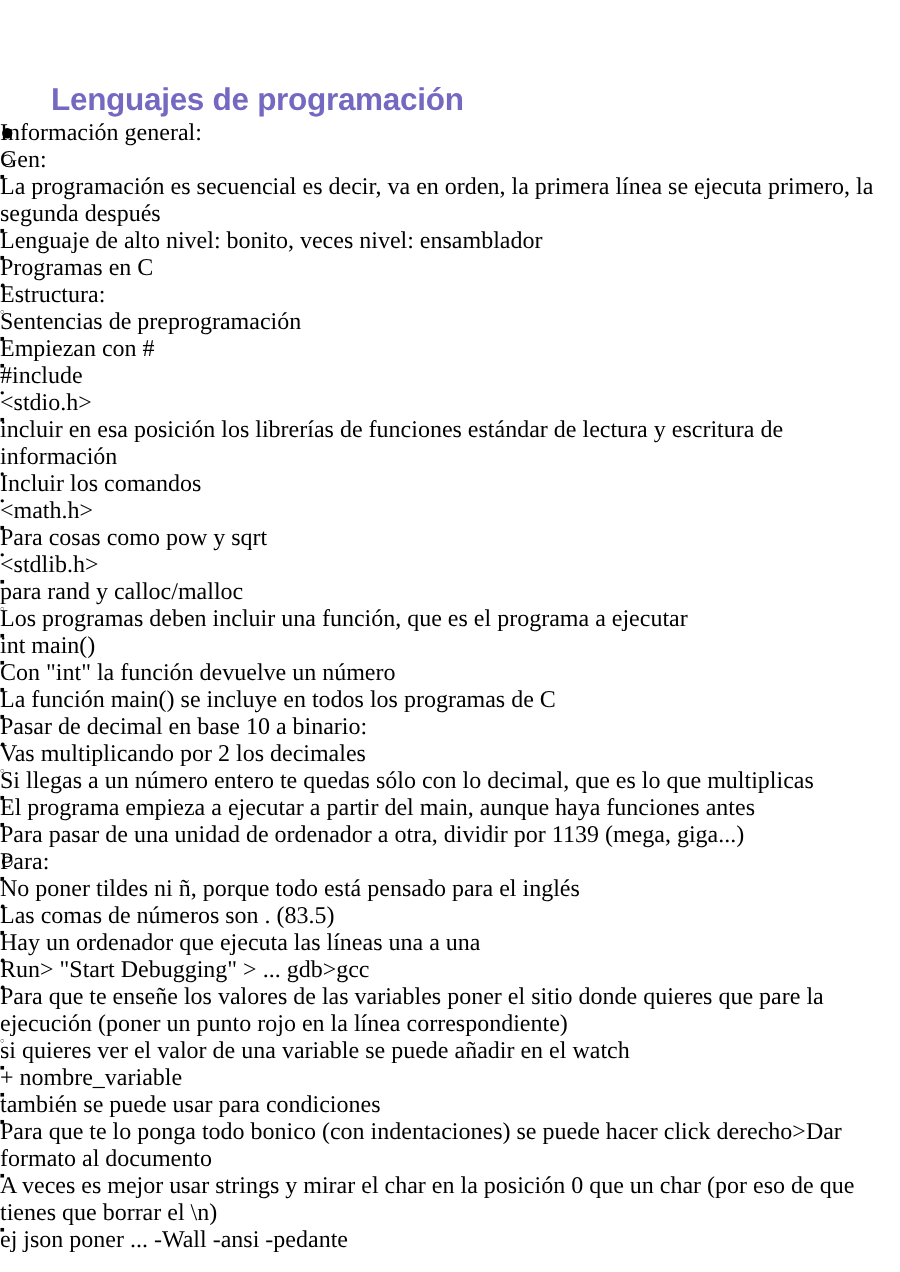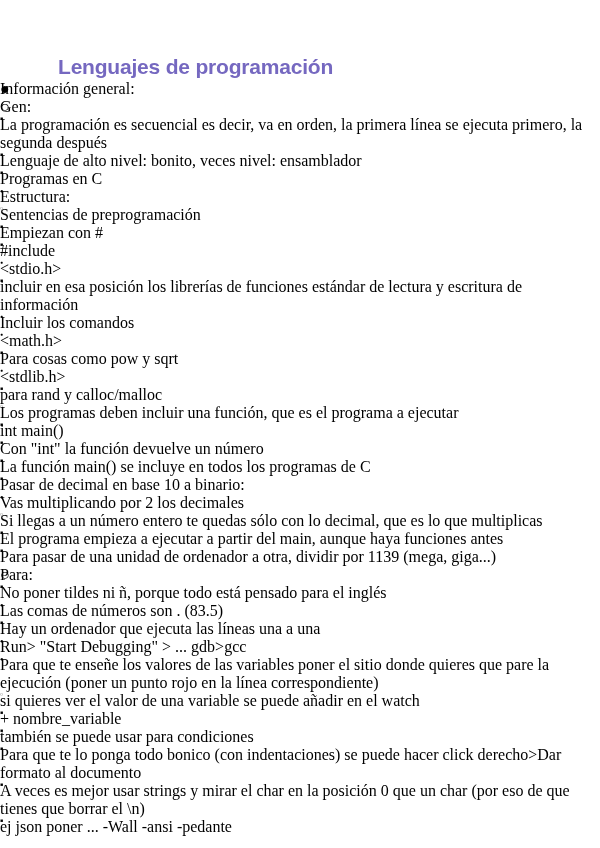--- a/index.html
+++ b/index.html
@@ -23,21 +23,21 @@
     box-sizing: border-box;
   }
   .doc-title {
     font-family: "Liberation Sans", sans-serif;
     font-weight: bold;
     font-size: 21px;
     line-height: 26px;
     color: #7568c0;
     letter-spacing: -0.2px;
     margin: 0;
-    padding: 54px 0 0 58px;
+    padding: 54px 0 0 34px;
   }
 
   ul.lvl {
     margin: 0;
     padding: 0;
     list-style: none;
   }
   li.node {
     position: relative;
     margin: 0;

